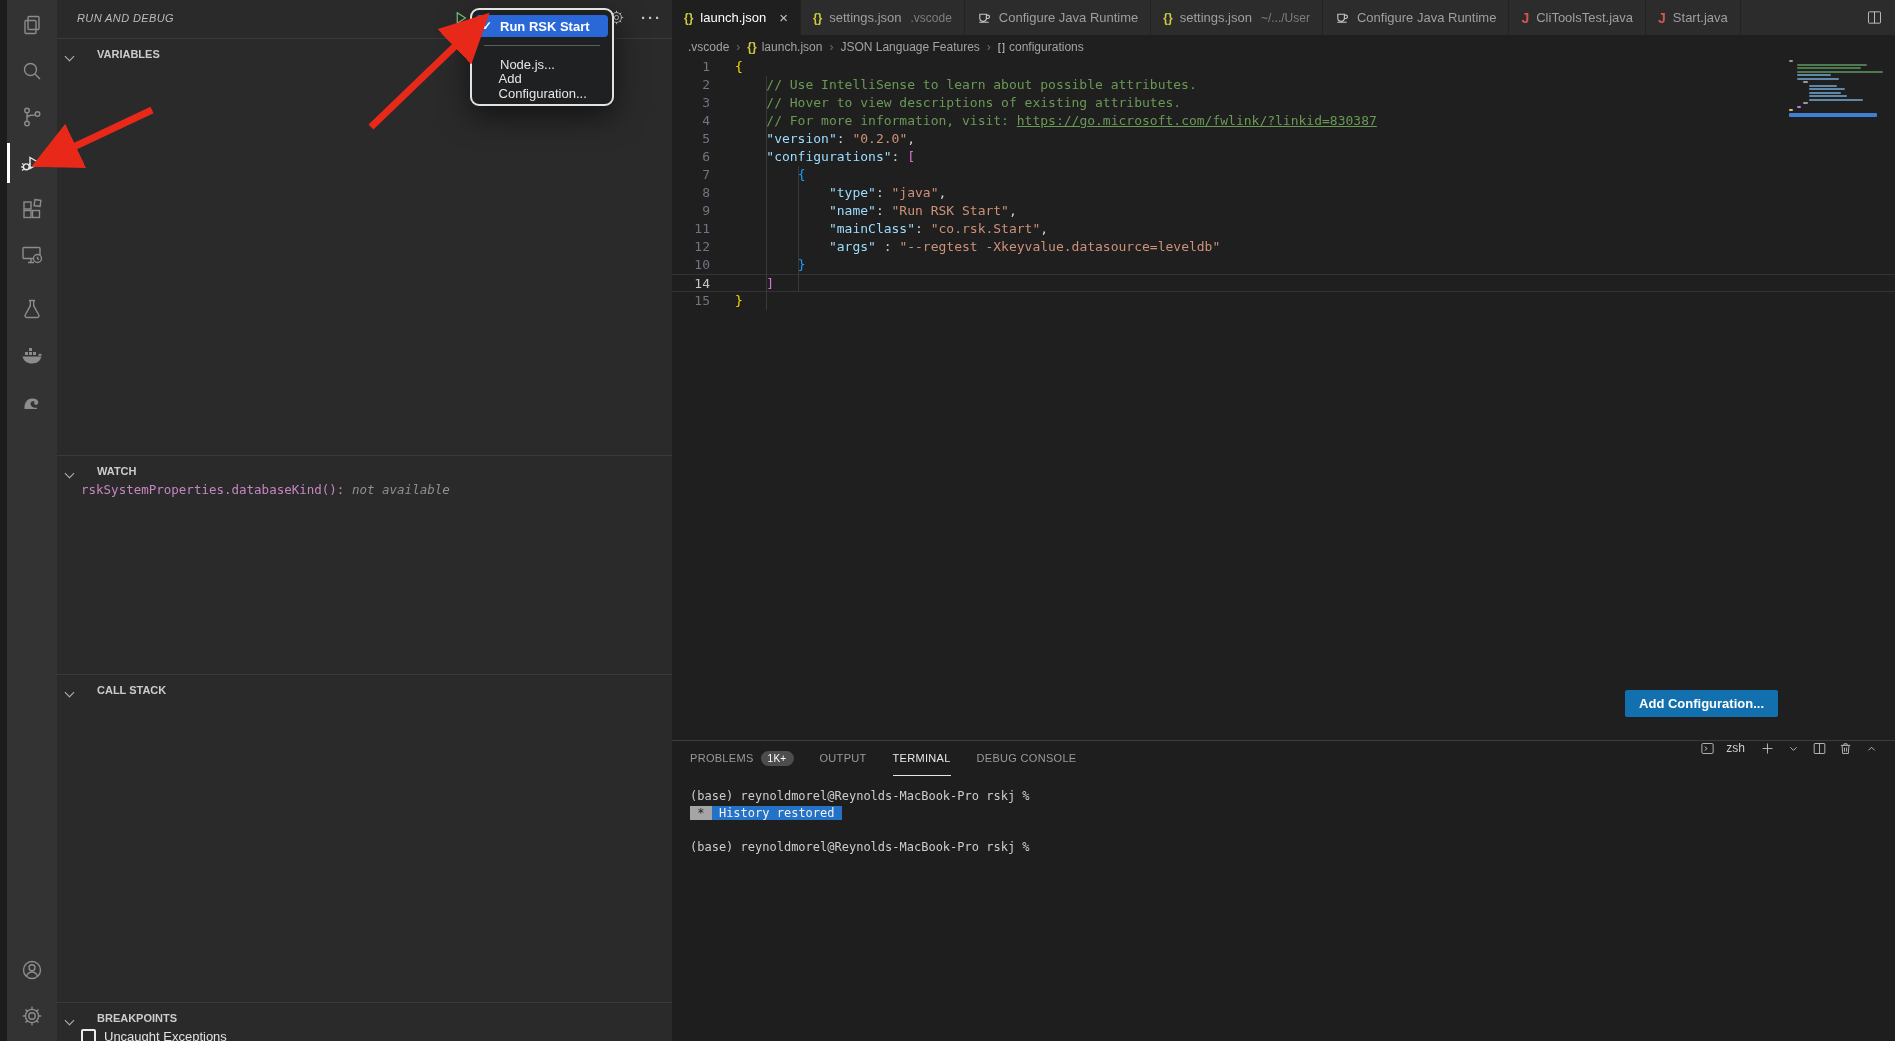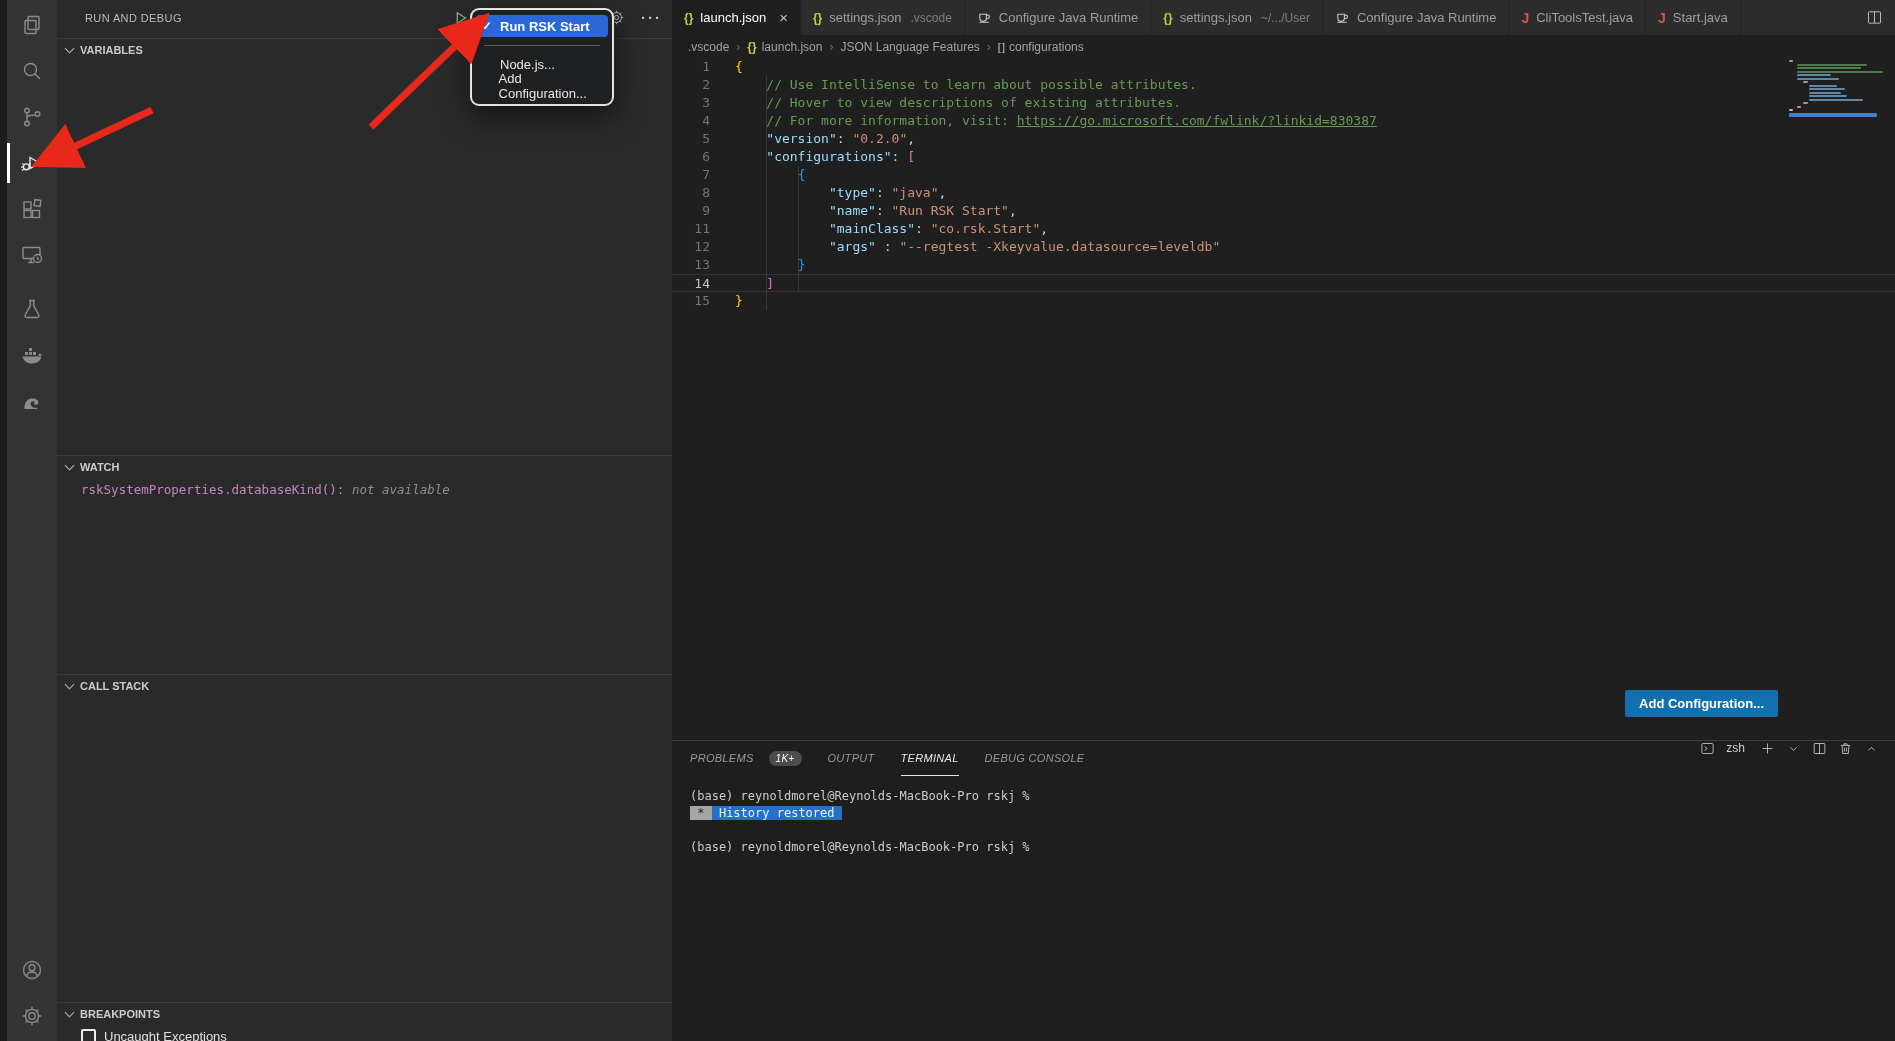--- a/index.html
+++ b/index.html
@@ -18,27 +18,27 @@
   .ab-bottom { position:absolute; bottom:2px; left:0; right:0; display:flex; flex-direction:column; }
   .ab-item { position:relative; height:46px; display:flex; align-items:center; justify-content:center; color:#8c8c8c; cursor:pointer; }
   .ab-item svg { stroke:currentColor; fill:none; stroke-width:1.4; width:24px; height:24px; }
   .ab-item.filled svg { fill:currentColor; stroke:none; }
   .ab-item.active { color:#e8e8e8; }
   .ab-item.active::before { content:""; position:absolute; left:0; top:3px; bottom:3px; width:3px; background:#ffffff; }
   .ab-item.spaced { margin-top:8px; }
 
   
   .sidebar { position:absolute; left:57px; top:0; bottom:0; width:615px; background:#2a2a2b; z-index:1; }
-  .sb-title { position:absolute; top:0; left:8px; height:36px; line-height:36px; padding-left:20px;
-              font-size:11px; color:#bcbcbc; letter-spacing:.4px; }
+  .sb-title { position:absolute; top:0; left:0; height:36px; line-height:36px; padding-left:20px;
+              font-size:11px; color:#bcbcbc; letter-spacing:.4px;font-style:italic; }
   .sb-header-icons { position:absolute; top:9px; right:10px; display:flex; gap:16px; color:#c5c5c5; }
   .sb-header-icons svg { width:17px; height:17px; stroke:currentColor; fill:none; stroke-width:1.3; }
   .ellipsis-glyph { font-weight:bold; font-size:15px; letter-spacing:2px; line-height:17px; color:#c5c5c5; }
   .section { position:absolute; left:0; right:0; }
-  .sec-h { height:22px; display:flex; align-items:center; gap:7px; padding-left:9px;
+  .sec-h { height:22px; display:flex; align-items:flex-end; gap:24px; padding-left:9px;
            font-size:11px; font-weight:bold; color:#cccccc; border-top:1px solid rgba(255,255,255,.08); }
   .chev { width:7px; height:7px; border-left:1.4px solid #b6b6b6; border-bottom:1.4px solid #b6b6b6;
           transform:rotate(-45deg); margin-top:-3px; }
   .watch-row { padding:5px 0 0 24px; font-family:"DejaVu Sans Mono", monospace; font-size:12.5px; }
   .watch-expr { color:#c586c0; }
   .watch-val { color:#8f8f8f; font-style:italic; }
   .bp-row { display:flex; align-items:center; gap:8px; padding:5px 0 0 24px; font-size:13px; color:#e0e0e0; }
   .bp-check { width:15px; height:15px; border:2px solid #ececec; border-radius:2px; background:transparent; }
 
   
@@ -76,22 +76,22 @@
   .mm-row { height:2px; border-radius:1px; }
 
   .add-config-btn { position:absolute; top:690px; right:117px; height:27px; padding:0 14px;
                     background:#1270ae; color:#ffffff; border:none; font-size:13px; font-weight:bold;
                     font-family:"Liberation Sans", sans-serif; border-radius:2px; cursor:pointer; }
 
   
   .panel { position:absolute; left:672px; top:740px; right:0; bottom:0; background:#1e1e1e;
            border-top:1px solid #3c3c3c; }
   .panel-h { position:relative; height:35px; display:flex; align-items:center; gap:26px; padding-left:18px; }
-  .ptab { display:flex; align-items:center; gap:15px; height:35px; font-size:11px; letter-spacing:.3px;
-          color:#9a9a9a; cursor:pointer; border-bottom:1px solid transparent;font-style:italic; }
+  .ptab { display:flex; align-items:center; gap:7px; height:35px; font-size:11px; letter-spacing:.3px;
+          color:#9a9a9a; cursor:pointer; border-bottom:1px solid transparent; }
   .ptab.active { color:#e7e7e7; border-bottom-color:#e7e7e7; }
   .pbadge { background:#4d4d4d; color:#ffffff; font-size:10px; border-radius:9px; padding:2px 7px; }
   .panel-actions { position:absolute; right:16px; top:0; height:35px; display:flex; 
                    gap:11px; color:#c5c5c5; }
   .panel-actions svg { width:15px; height:15px; stroke:currentColor; fill:none; stroke-width:1.4; }
   .shell-label { font-size:12px; color:#cccccc; margin-right:4px; }
   .term { padding:12px 0 0 18px; font-family:"DejaVu Sans Mono", monospace; font-size:12px; line-height:17px; }
   .term-line { height:17px; white-space:pre; }
   .tfg { color:#cccccc; }
   .hist-star { background:#a5a5a5; color:#1e1e1e; }
@@ -329,21 +329,21 @@
         <div class="code-line"><span class="gutter">2</span><span><span class="cm">    // Use IntelliSense to learn about possible attributes.</span></span></div>
         <div class="code-line"><span class="gutter">3</span><span><span class="cm">    // Hover to view descriptions of existing attributes.</span></span></div>
         <div class="code-line"><span class="gutter">4</span><span><span class="cm">    // For more information, visit: </span><span class="lk">https://go.microsoft.com/fwlink/?linkid=830387</span></span></div>
         <div class="code-line"><span class="gutter">5</span><span><span class="p">    </span><span class="k">"version"</span><span class="p">: </span><span class="s">"0.2.0"</span><span class="p">,</span></span></div>
         <div class="code-line"><span class="gutter">6</span><span><span class="p">    </span><span class="k">"configurations"</span><span class="p">: </span><span class="b2">[</span></span></div>
         <div class="code-line"><span class="gutter">7</span><span><span class="p">        </span><span class="b3">{</span></span></div>
         <div class="code-line"><span class="gutter">8</span><span><span class="p">            </span><span class="k">"type"</span><span class="p">: </span><span class="s">"java"</span><span class="p">,</span></span></div>
         <div class="code-line"><span class="gutter">9</span><span><span class="p">            </span><span class="k">"name"</span><span class="p">: </span><span class="s">"Run RSK Start"</span><span class="p">,</span></span></div>
         <div class="code-line"><span class="gutter">11</span><span><span class="p">            </span><span class="k">"mainClass"</span><span class="p">: </span><span class="s">"co.rsk.Start"</span><span class="p">,</span></span></div>
         <div class="code-line"><span class="gutter">12</span><span><span class="p">            </span><span class="k">"args"</span><span class="p"> : </span><span class="s">"--regtest -Xkeyvalue.datasource=leveldb"</span></span></div>
-        <div class="code-line"><span class="gutter">13</span><span><span class="p">        </span><span class="b3">}</span></span></div>
+        <div class="code-line"><span class="gutter">10</span><span><span class="p">        </span><span class="b3">}</span></span></div>
         <div class="code-line current"><span class="gutter">14</span><span><span class="p">    </span><span class="b2">]</span></span></div>
         <div class="code-line"><span class="gutter">15</span><span><span class="b1">}</span></span></div>
         <div class="minimap">
           <div class="mm-row" style="width: 4px; margin-left: 0px; background: rgb(154, 154, 154);"></div>
           <div class="mm-row" style="width: 70px; margin-left: 8px; background: rgb(79, 122, 80);"></div>
           <div class="mm-row" style="width: 64px; margin-left: 8px; background: rgb(79, 122, 80);"></div>
           <div class="mm-row" style="width: 86px; margin-left: 8px; background: rgb(79, 122, 80);"></div>
           <div class="mm-row" style="width: 34px; margin-left: 8px; background: rgb(95, 135, 168);"></div>
           <div class="mm-row" style="width: 42px; margin-left: 8px; background: rgb(95, 135, 168);"></div>
           <div class="mm-row" style="width: 5px; margin-left: 14px; background: rgb(154, 154, 154);"></div>

